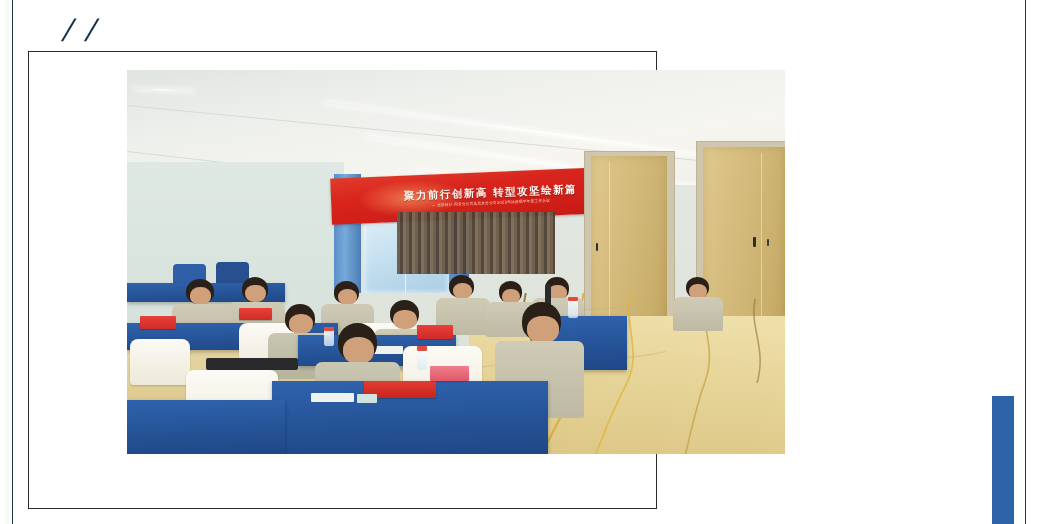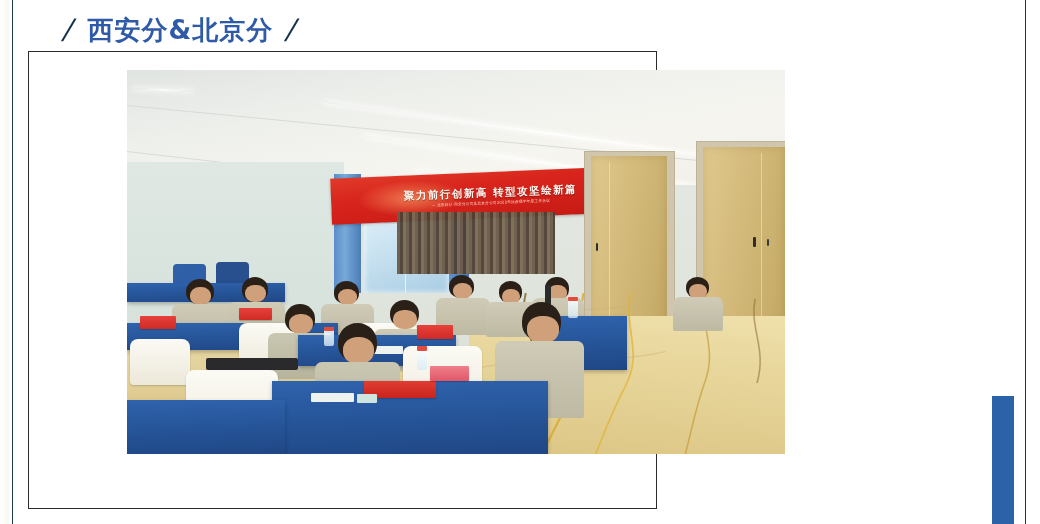--- a/index.html
+++ b/index.html
@@ -116,21 +116,20 @@
 <body>
 
 <div class="page">
 
   <div class="edge-tint"></div>
   <div class="edge-rule left"></div>
   <div class="edge-rule right"></div>
 
   <div class="title-row">
     <span class="slash">/</span>
-    <span class="title-text">西安分&amp;北京分</span>
     <span class="slash">/</span>
   </div>
 
   <div class="frame"></div>
 
   <div class="photo">
 
     <div class="ceiling"></div>
     <div class="ceil-seam ceil-tilt" style="left:0;top:9%;width:100%;transform:rotate(5.5deg);"></div>
     <div class="ceil-seam ceil-tilt" style="left:0;top:21%;width:100%;transform:rotate(6.5deg);"></div>

